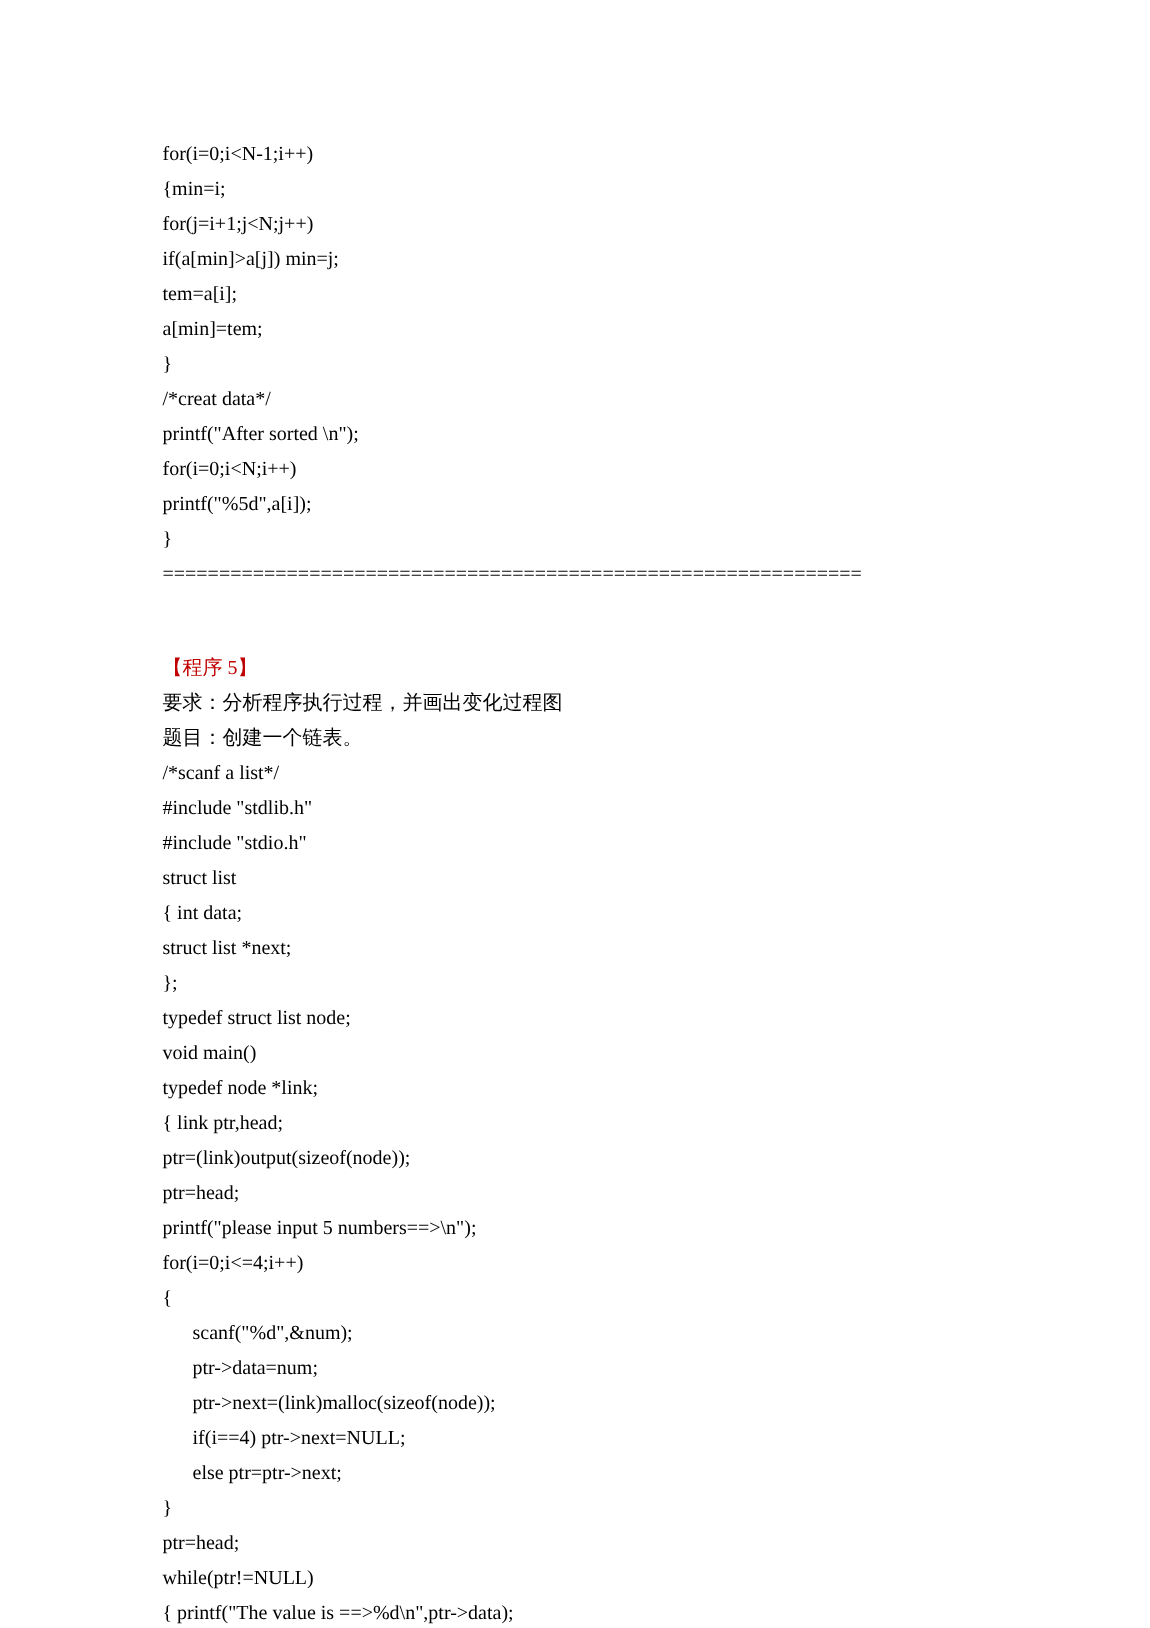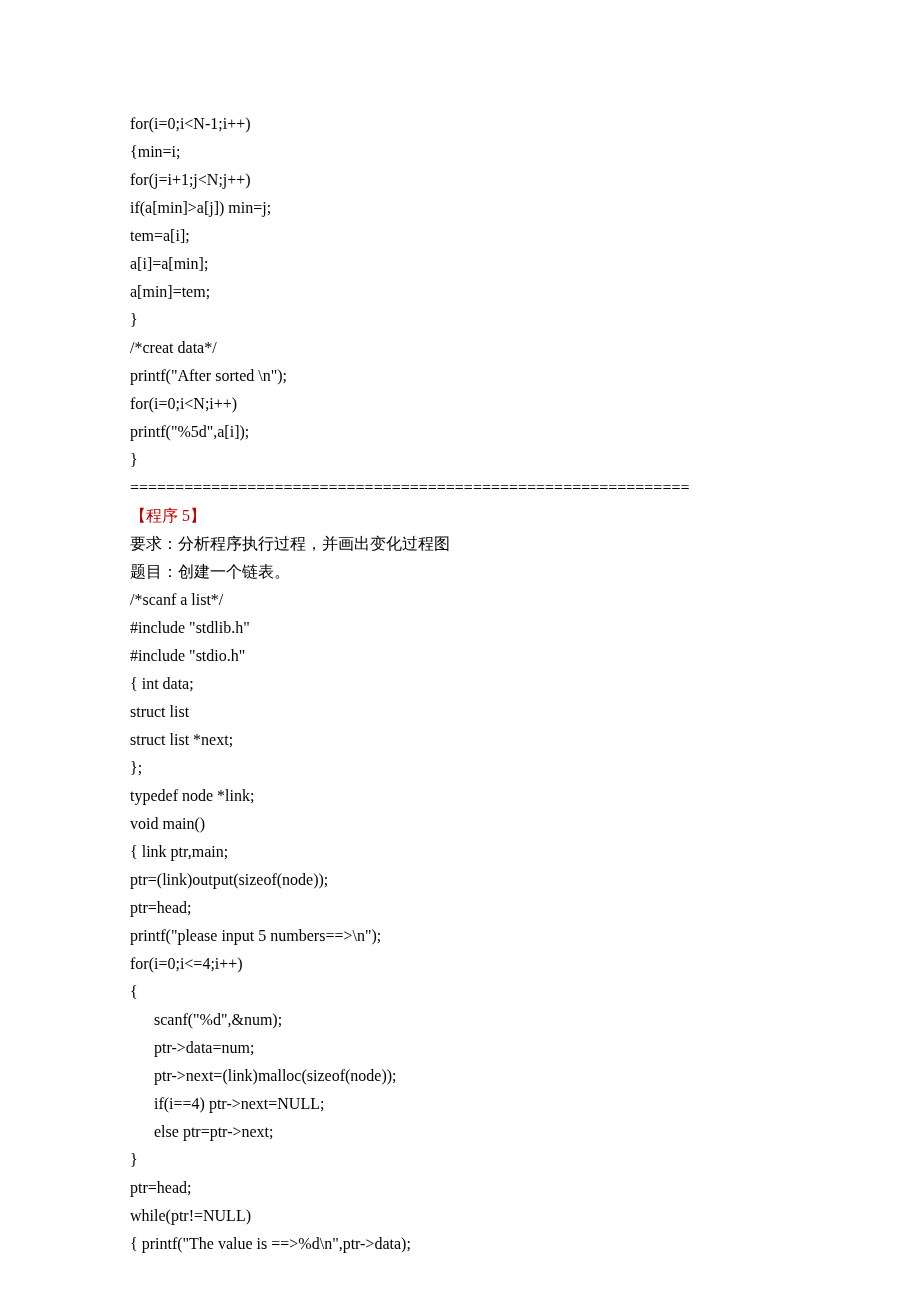--- a/index.html
+++ b/index.html
@@ -17,20 +17,21 @@
     box-sizing: border-box;
     padding: 110px 130px 100px 130px;
     background: #ffffff;
   }
   .line {
     white-space: pre;
     font-family: Liberation Serif, serif;
   }
   .red {
     color: #c00000;
+    margin-top: 47px;
   }
   .divider {
     letter-spacing: 0;
     overflow: hidden;
     white-space: nowrap;
   }
   .indent {
     padding-left: 24px;
     white-space: pre;
   }
@@ -39,48 +40,48 @@
 <body>
 
 <div class="page">
 
   <div>
     <div class="line">for(i=0;i&lt;N-1;i++)</div>
     <div class="line">{min=i;</div>
     <div class="line">for(j=i+1;j&lt;N;j++)</div>
     <div class="line">if(a[min]&gt;a[j]) min=j;</div>
     <div class="line">tem=a[i];</div>
-    <div class="line">a[i]=a[min];</div>
     <div class="line">a[min]=tem;</div>
     <div class="line">}</div>
     <div class="line">/*creat data*/</div>
     <div class="line">printf("After sorted \n");</div>
     <div class="line">for(i=0;i&lt;N;i++)</div>
     <div class="line">printf("%5d",a[i]);</div>
     <div class="line">}</div>
   </div>
 
   <div class="divider">==============================================================</div>
 
   <div class="line red">【程序 5】</div>
 
   <div class="line">要求：分析程序执行过程，并画出变化过程图</div>
   <div class="line">题目：创建一个链表。</div>
 
   <div>
     <div class="line">/*scanf a list*/</div>
     <div class="line">#include "stdlib.h"</div>
     <div class="line">#include "stdio.h"</div>
+    <div class="line">struct list</div>
     <div class="line">{ int data;</div>
-    <div class="line">struct list</div>
     <div class="line">struct list *next;</div>
     <div class="line">};</div>
+    <div class="line">typedef struct list node;</div>
+    <div class="line">void main()</div>
     <div class="line">typedef node *link;</div>
-    <div class="line">void main()</div>
-    <div class="line">{ link ptr,main;</div>
+    <div class="line">{ link ptr,head;</div>
     <div class="line">ptr=(link)output(sizeof(node));</div>
     <div class="line">ptr=head;</div>
     <div class="line">printf("please input 5 numbers==&gt;\n");</div>
     <div class="line">for(i=0;i&lt;=4;i++)</div>
     <div class="line">{</div>
 
     <div class="indent">scanf("%d",&amp;num);</div>
     <div class="indent">ptr-&gt;data=num;</div>
     <div class="indent">ptr-&gt;next=(link)malloc(sizeof(node));</div>
     <div class="indent">if(i==4) ptr-&gt;next=NULL;</div>

